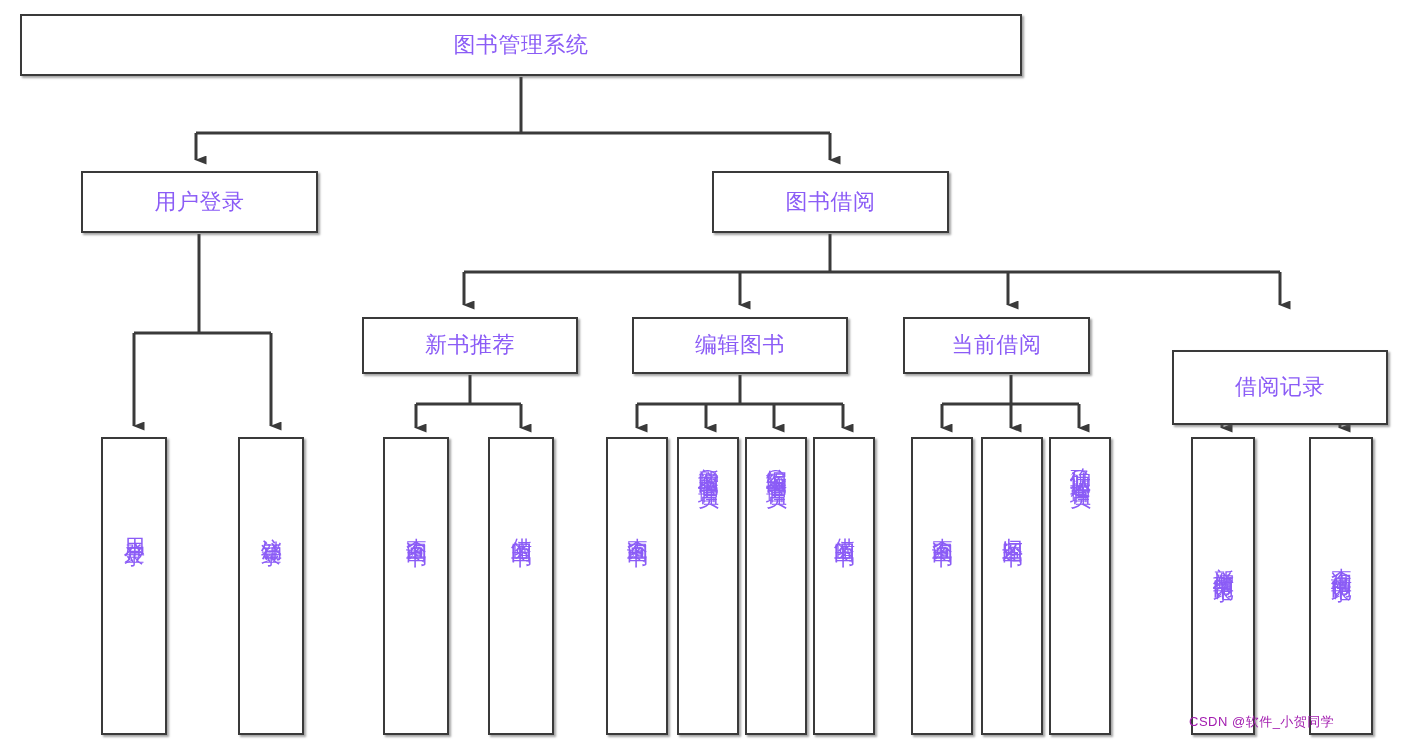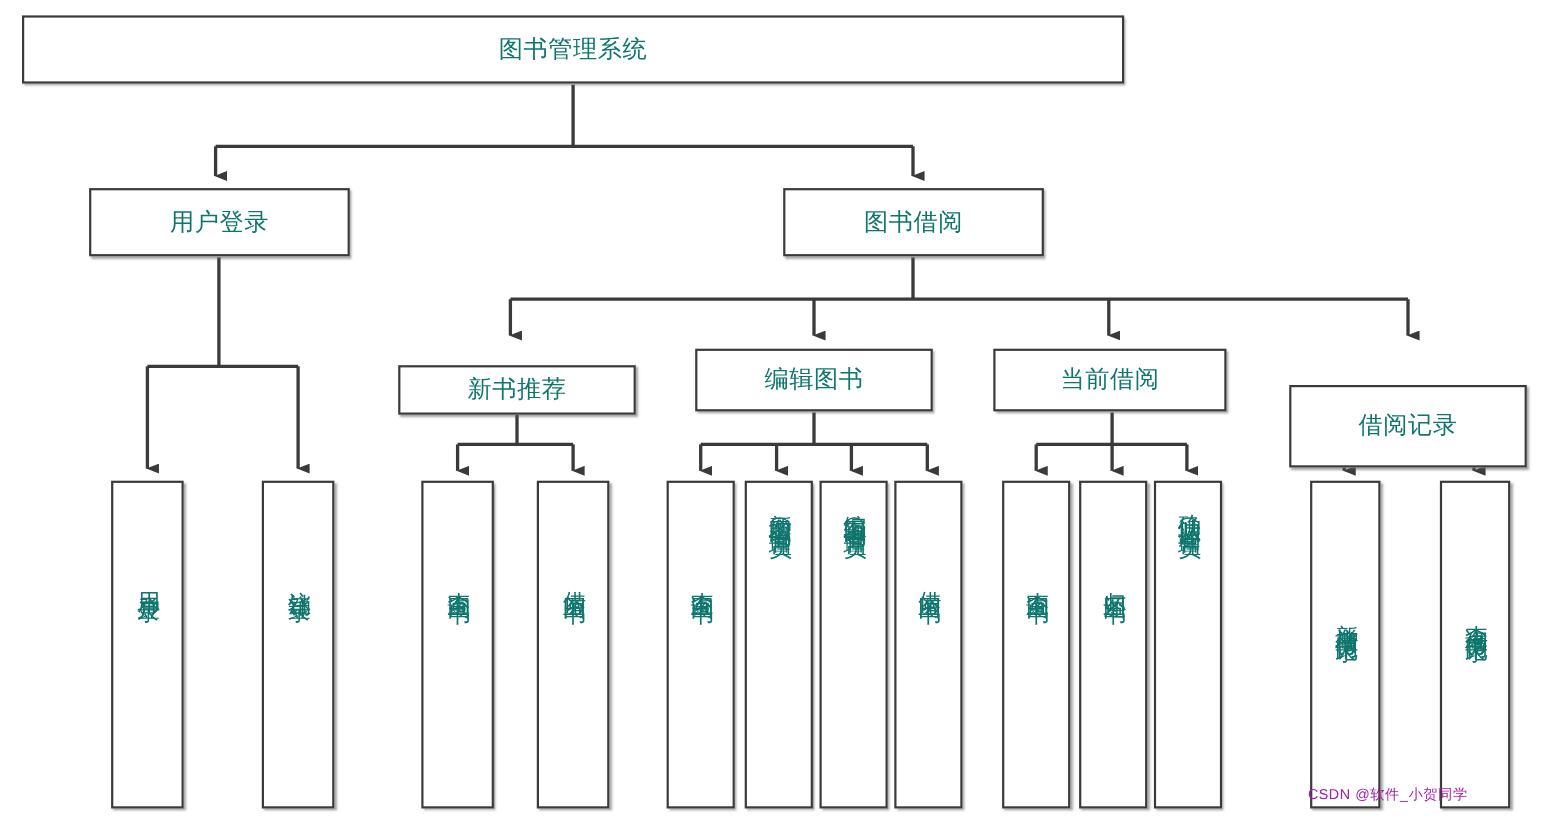--- a/index.html
+++ b/index.html
@@ -29,21 +29,21 @@
     box-sizing: border-box;
     background: #ffffff;
     border: 2px solid #3a3a3a;
     box-shadow: 2px 2px 2px rgba(90,90,90,0.55);
     display: flex;
     align-items: center;
     justify-content: center;
     z-index: 3;
   }
   .node-label {
-    color: #0f766e;
+    color: #8b5cf6;
     letter-spacing: 0.5px;
     white-space: nowrap;
     text-align: center;
   }
   .node.horizontal .node-label {
     font-size: 22px;
     line-height: 1.1;
   }
   .node.vertical {
     align-items: flex-start;
@@ -133,27 +133,27 @@
     <span class="node-label">图书管理系统</span>
   </div>
 
   <div class="node horizontal" style="left:81px; top:171px; width:237px; height:62px;">
     <span class="node-label">用户登录</span>
   </div>
   <div class="node horizontal" style="left:712px; top:171px; width:237px; height:62px;">
     <span class="node-label">图书借阅</span>
   </div>
 
-  <div class="node horizontal" style="left:362px; top:332px; width:216px; height:45px;">
+  <div class="node horizontal" style="left:362px; top:317px; width:216px; height:57px;">
     <span class="node-label">新书推荐</span>
   </div>
   <div class="node horizontal" style="left:632px; top:317px; width:216px; height:57px;">
     <span class="node-label">编辑图书</span>
   </div>
-  <div class="node horizontal" style="left:903px; top:317px; width:212px; height:57px;">
+  <div class="node horizontal" style="left:903px; top:317px; width:187px; height:57px;">
     <span class="node-label">当前借阅</span>
   </div>
   <div class="node horizontal" style="left:1172px; top:317px; width:216px; height:75px;margin-top:33px;">
     <span class="node-label">借阅记录</span>
   </div>
 
   <div class="node vertical mid" style="left:101px; top:437px; width:66px; height:298px;">
     <span class="node-label">用户登录</span>
   </div>
   <div class="node vertical mid" style="left:238px; top:437px; width:66px; height:298px;">

